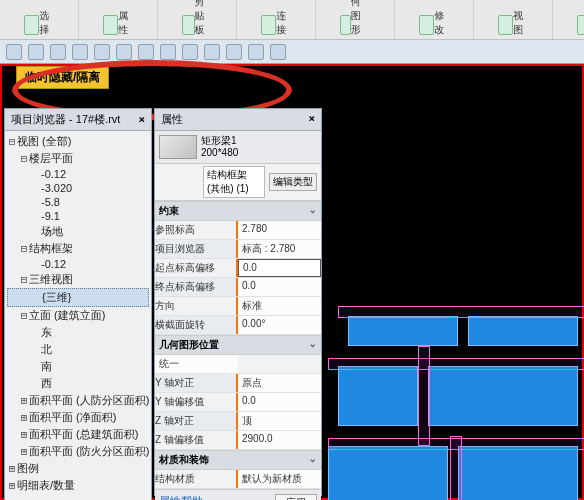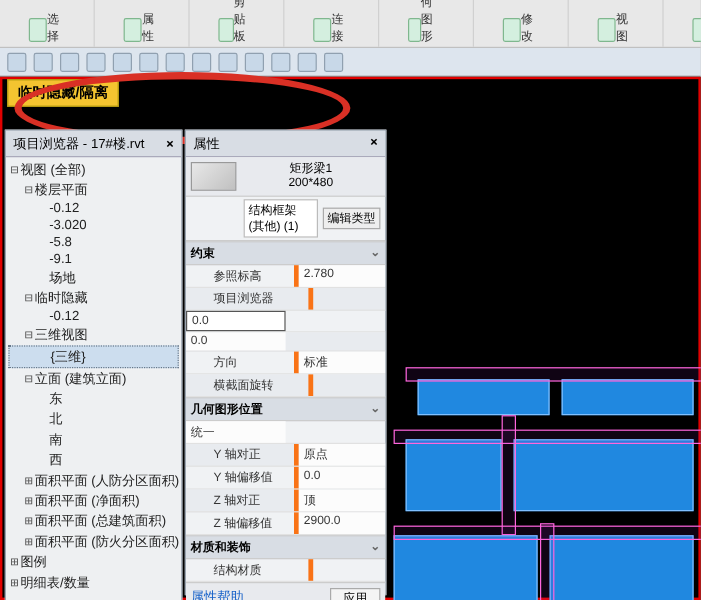--- a/index.html
+++ b/index.html
@@ -4,44 +4,44 @@
 <style>
   * { margin:0; padding:0; box-sizing:border-box; font-family:"Microsoft YaHei","SimSun",sans-serif; }
   body { width:584px; height:500px; background:#fff; overflow:hidden; position:relative; }
   .ribbon { height:40px; background:#e8e8e8; border-bottom:1px solid #c0c0c0; display:flex; font-size:11px; }
   .ribbon-sec { padding:2px 24px; border-right:1px solid #d0d0d0; display:flex; flex-direction:row; align-items:flex-end; justify-content:flex-end; }
   .ribbon-icon { width:20px; height:20px; background:#d4efdf; border:1px solid #7fb78e; border-radius:2px; margin-bottom:2px; }
   .ribbon-lbl { color:#333; font-size:10px; }
   .qat { height:24px; background:#dde5ee; border-bottom:1px solid #a0a0a0; display:flex; align-items:center; padding:0 6px; gap:6px; }
   .qat-ic { width:16px; height:16px; background:#c8d8e8; border:1px solid #90a0b0; border-radius:2px; }
   .viewport { position:absolute; top:64px; left:0; right:0; bottom:0; background:#000; border:2px solid #e10000; border-top-width:2px; }
-  .temp-badge { position:absolute; top:0; left:4px; background:#f4c430; color:#000; font-size:12px; font-weight:bold; padding:2px 8px; border:1px solid #b0980e; }
+  .temp-badge { position:absolute; top:0; left:14px; background:#f4c430; color:#000; font-size:12px; font-weight:bold; padding:2px 8px; border:1px solid #b0980e; }
   .annot { position:absolute; top:-6px; left:10px; width:280px; height:60px; border:6px solid #d93025; border-radius:50%; pointer-events:none; }
   .browser { position:absolute; top:108px; left:4px; width:148px; height:444px; background:#eef0f2; border:1px solid #9aa4b0; font-size:11px; }
   .browser-hdr { background:#d8dde4; padding:3px 6px; border-bottom:1px solid #aab; display:flex; align-items:center; }
   .browser-close { margin-left:auto; font-weight:bold; font-family:monospace; }
   .tree { padding:2px 2px; overflow:auto; height:360px; }
   .tree-node { padding:1px 0 1px 0; white-space:nowrap; color:#222; }
   .tree-node.d1 { padding-left:12px; }
   .tree-node.d2 { padding-left:24px; }
   .tree-sel { background:#cde; border:1px dotted #678; }
   .twisty { display:inline-block; width:10px; text-align:center; font-family:monospace; color:#555; }
   .props { position:absolute; top:108px; left:154px; width:168px; height:388px; background:#f0f2f4; border:1px solid #9aa4b0; font-size:11px; }
   .props-hdr { background:#d8dde4; padding:3px 6px; border-bottom:1px solid #aab; display:flex; }
   .type-sel { display:flex; align-items:center; padding:4px; gap:4px; border-bottom:1px solid #ccc; background:#e8eaee; }
   .type-thumb { width:38px; height:24px; background:linear-gradient(135deg,#e8e8e8,#c0c0c0); border:1px solid #999; }
-  .type-txt { font-size:10px; line-height:1.2; flex:1;text-align:center; }
+  .type-txt { font-size:10px; line-height:1.2; flex:1; }
   .type-row2 { display:flex; align-items:center; padding:2px 4px; gap:4px; border-bottom:1px solid #ccc; font-size:10px; }
   .type-combo { flex:1; background:#fff; border:1px solid #bbb; padding:1px 3px;margin-left:44px; }
   .edit-type { border:1px solid #aaa; background:#eee; padding:1px 3px; font-size:10px; }
   .prop-group { background:#d8dde4; padding:2px 4px; font-weight:bold; font-size:10px; border-top:1px solid #ccc; border-bottom:1px solid #ccc; display:flex;gap:36px; }
   .chev { margin-left:auto; color:#666; }
   .prop-row { display:flex; border-bottom:1px solid #e1e1e1; font-size:10px; }
   .prop-row.alt { background:#e8ebef; }
-  .prop-k { width:50%; padding:2px 0; border-right:4px solid #f97316; color:#333;margin-left:23px; }
+  .prop-k { width:50%; padding:2px 0; border-right:2px solid #f97316; color:#333; }
   .prop-v { width:50%; padding:2px 4px; color:#333; background:#fcfcfc; }
   .prop-v.boxed { border:1px solid #555; background:#fff; }
   .prop-foot { display:flex; padding:4px; gap:6px; border-top:1px solid #ccc; background:#e8eaee; }
   .link { color:#1460c8; text-decoration:underline; flex:1; }
   .btn { border:1px solid #aaa; background:#f4f4f4; padding:1px 10px; font-size:10px; }
   .model { position:absolute; top:220px; left:326px; width:260px; height:260px; pointer-events:none; }
   .beam { position:absolute; border:1px solid #ff66dd; background:rgba(160,40,200,0.1); }
   .col { position:absolute; background:#2088e0; border:1px solid #80c0ff; }
 </style>
 </head>
@@ -128,21 +128,21 @@
     <span class="browser-close">×</span>
   </div>
   <div class="tree" id="tree">
       <div class="tree-node d0"><span class="twisty">⊟</span><span>视图 (全部)</span></div>
       <div class="tree-node d1"><span class="twisty">⊟</span><span>楼层平面</span></div>
       <div class="tree-node d2"><span class="twisty"></span><span>-0.12</span></div>
       <div class="tree-node d2"><span class="twisty"></span><span>-3.020</span></div>
       <div class="tree-node d2"><span class="twisty"></span><span>-5.8</span></div>
       <div class="tree-node d2"><span class="twisty"></span><span>-9.1</span></div>
       <div class="tree-node d2"><span class="twisty"></span><span>场地</span></div>
-      <div class="tree-node d1"><span class="twisty">⊟</span><span>临时隐藏</span></div>
+      <div class="tree-node d1"><span class="twisty">⊟</span><span>结构框架</span></div>
       <div class="tree-node d2"><span class="twisty"></span><span>-0.12</span></div>
       <div class="tree-node d1"><span class="twisty">⊟</span><span>三维视图</span></div>
       <div class="tree-node d2 tree-sel"><span class="twisty"></span><span>{三维}</span></div>
       <div class="tree-node d1"><span class="twisty">⊟</span><span>立面 (建筑立面)</span></div>
       <div class="tree-node d2"><span class="twisty"></span><span>东</span></div>
       <div class="tree-node d2"><span class="twisty"></span><span>北</span></div>
       <div class="tree-node d2"><span class="twisty"></span><span>南</span></div>
       <div class="tree-node d2"><span class="twisty"></span><span>西</span></div>
       <div class="tree-node d1"><span class="twisty">⊞</span><span>面积平面 (人防分区面积)</span></div>
       <div class="tree-node d1"><span class="twisty">⊞</span><span>面积平面 (净面积)</span></div>
@@ -173,33 +173,37 @@
       <div class="prop-group">
         <span>约束</span>
         <span class="chev">⌄</span>
       </div>
       <div class="prop-row">
         <div class="prop-k">参照标高</div>
         <div class="prop-v">2.780</div>
       </div>
       <div class="prop-row alt">
         <div class="prop-k">项目浏览器</div>
-      </div>
-      <div class="prop-row">
+        <div class="prop-v">标高 : 2.780</div>
+      </div>
+      <div class="prop-row">
+        <div class="prop-k">起点标高偏移</div>
         <div class="prop-v boxed">0.0</div>
       </div>
       <div class="prop-row alt">
+        <div class="prop-k">终点标高偏移</div>
         <div class="prop-v">0.0</div>
       </div>
       <div class="prop-row">
         <div class="prop-k">方向</div>
         <div class="prop-v">标准</div>
       </div>
       <div class="prop-row alt">
         <div class="prop-k">横截面旋转</div>
+        <div class="prop-v">0.00°</div>
       </div>
       <div class="prop-group">
         <span>几何图形位置</span>
         <span class="chev">⌄</span>
       </div>
       <div class="prop-row">
         <div class="prop-v">统一</div>
       </div>
       <div class="prop-row alt">
         <div class="prop-k">Y 轴对正</div>
@@ -216,19 +220,20 @@
       <div class="prop-row">
         <div class="prop-k">Z 轴偏移值</div>
         <div class="prop-v">2900.0</div>
       </div>
       <div class="prop-group">
         <span>材质和装饰</span>
         <span class="chev">⌄</span>
       </div>
       <div class="prop-row">
         <div class="prop-k">结构材质</div>
+        <div class="prop-v">默认为新材质</div>
       </div>
     </div>
   <div class="prop-foot">
     <span class="link">属性帮助</span>
     <span class="btn">应用</span>
   </div>
 </div>
 
 </body></html>

